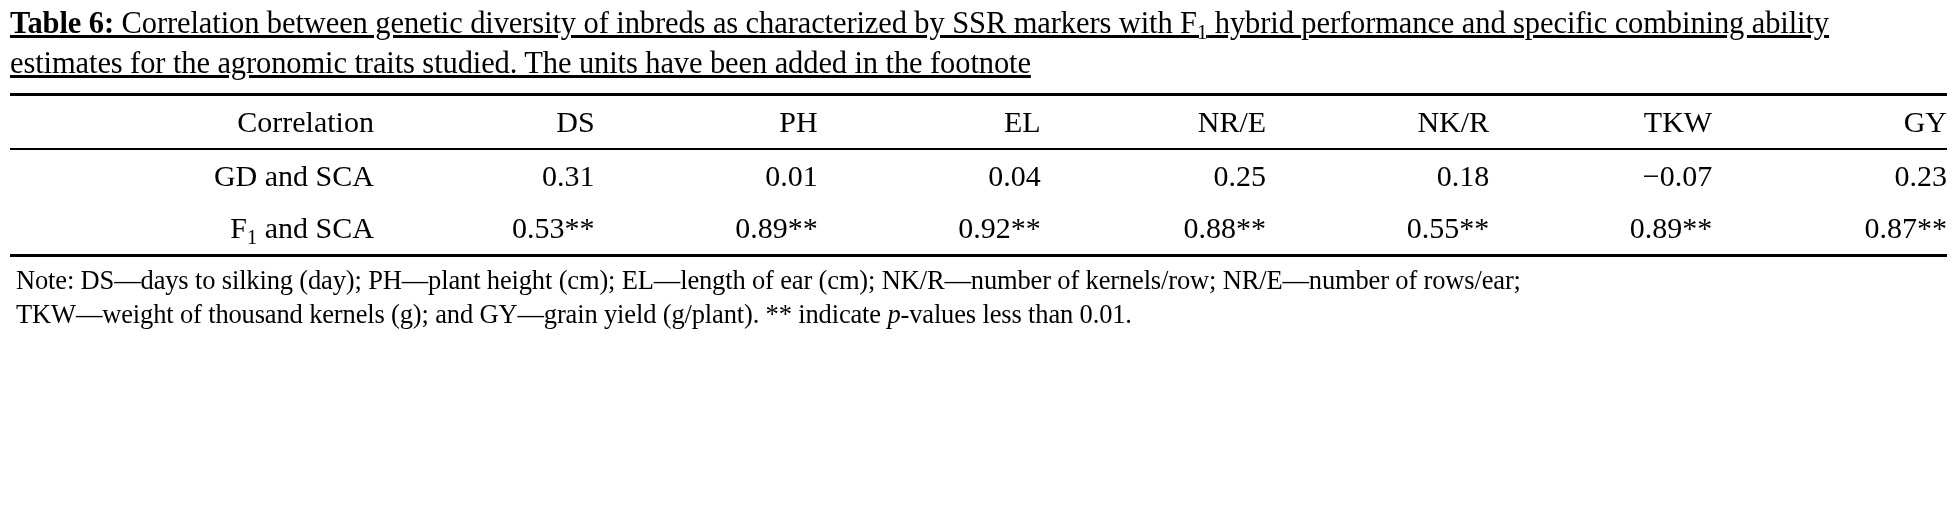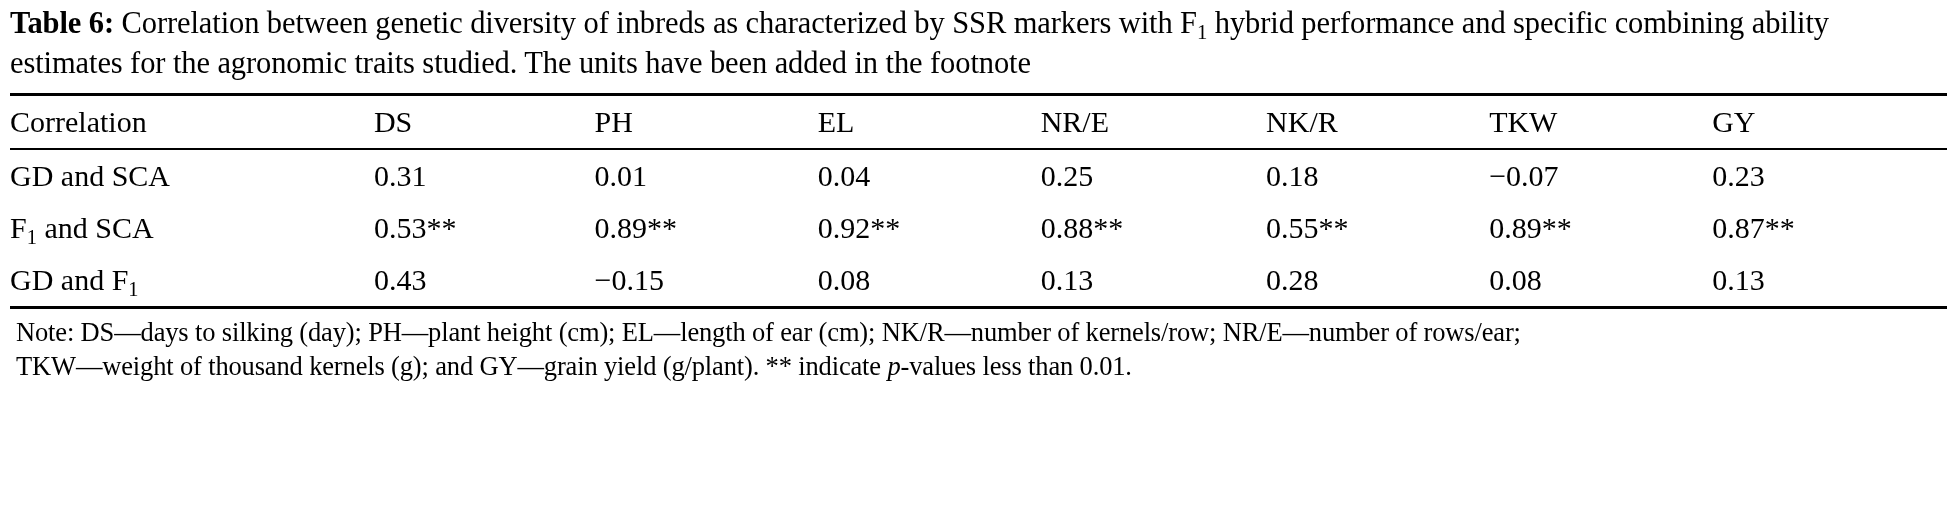--- a/index.html
+++ b/index.html
@@ -18,38 +18,39 @@
     padding: 4px 10px 0 10px;
     box-sizing: border-box;
     width: 1957px;
   }
   .caption {
     font-size: 30.5px;
     line-height: 1.30;
     letter-spacing: -0.1px;
     margin: 0 0 10px 0;
     text-align: left;
+    text-decoration: underline;
   }
   .caption .lbl {
     font-weight: bold;
   }
   sub {
     font-size: 0.68em;
     vertical-align: -0.28em;
     line-height: 0;
   }
   table {
     border-collapse: collapse;
     width: 100%;
     table-layout: fixed;
   }
   table tr td {
     font-size: 30px;
     padding: 9px 0 9px 0;
-    text-align: left;
+    text-align: right;
     vertical-align: baseline;
     white-space: nowrap;
   }
   .rule-top td {
     border-top: 3.5px solid #000;
   }
   .rule-mid td {
     border-top: 2px solid #000;
   }
   .rule-bot td {
@@ -125,30 +126,20 @@
       <tr>
         <td class="rowhead"><span>F</span><sub>1</sub><span> and SCA</span></td>
         <td>0.53**</td>
         <td>0.89**</td>
         <td>0.92**</td>
         <td>0.88**</td>
         <td>0.55**</td>
         <td>0.89**</td>
         <td>0.87**</td>
       </tr>
-      <tr>
-        <td class="rowhead"><span>GD and F</span><sub>1</sub><span></span></td>
-        <td>0.43</td>
-        <td>−0.15</td>
-        <td>0.08</td>
-        <td>0.13</td>
-        <td>0.28</td>
-        <td>0.08</td>
-        <td>0.13</td>
-      </tr>
       <tr class="rule-bot">
         <td colspan="8" style="padding:0;height:0;line-height:0;"></td>
       </tr>
     </tbody>
   </table>
 
   <div class="note">
     <span>Note: DS—days to silking (day); PH—plant height (cm); EL—length of ear (cm); NK/R—number of kernels/row; NR/E—number of rows/ear;</span><br>
     <span>TKW—weight of thousand kernels (g); and GY—grain yield (g/plant). ** indicate </span><i>p</i><span>-values less than 0.01.</span>
   </div>

